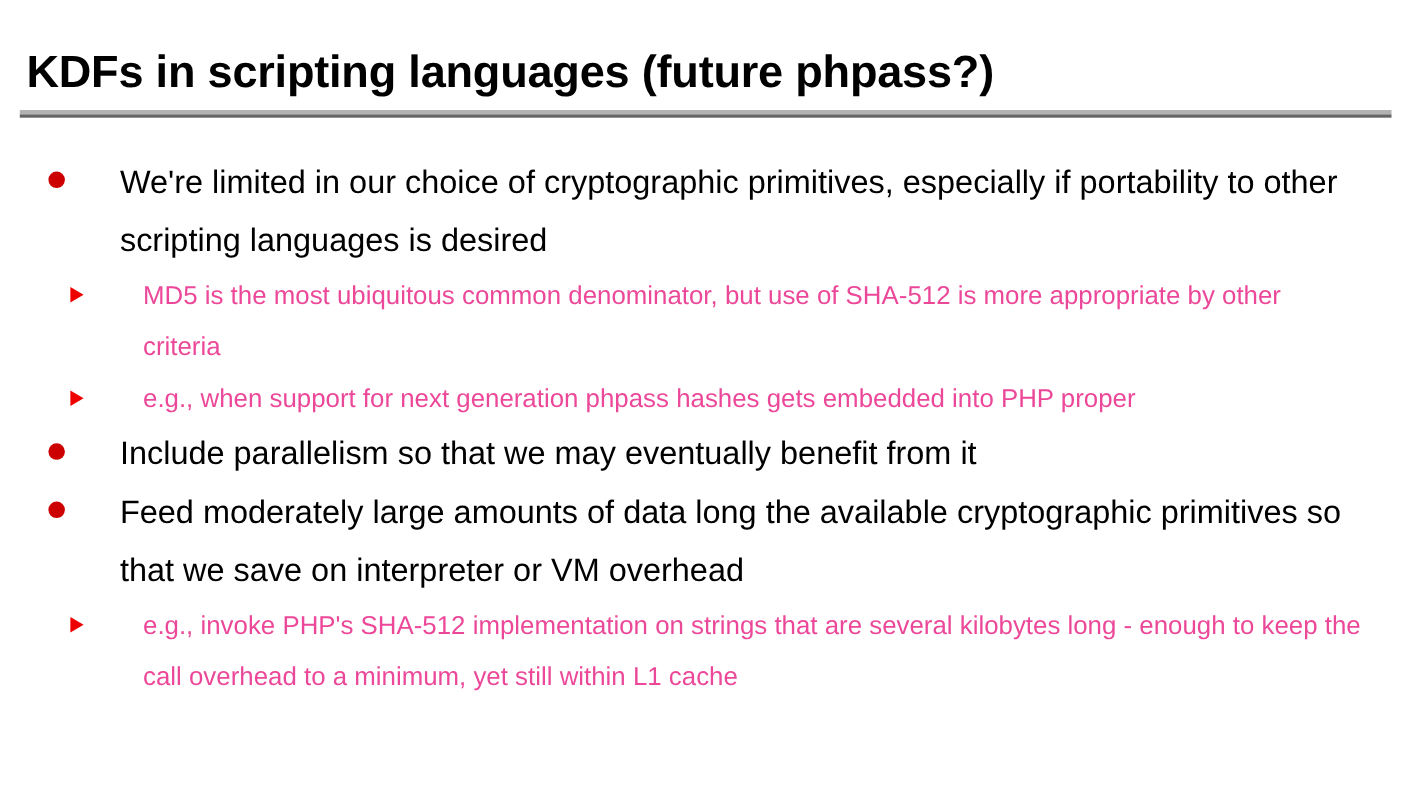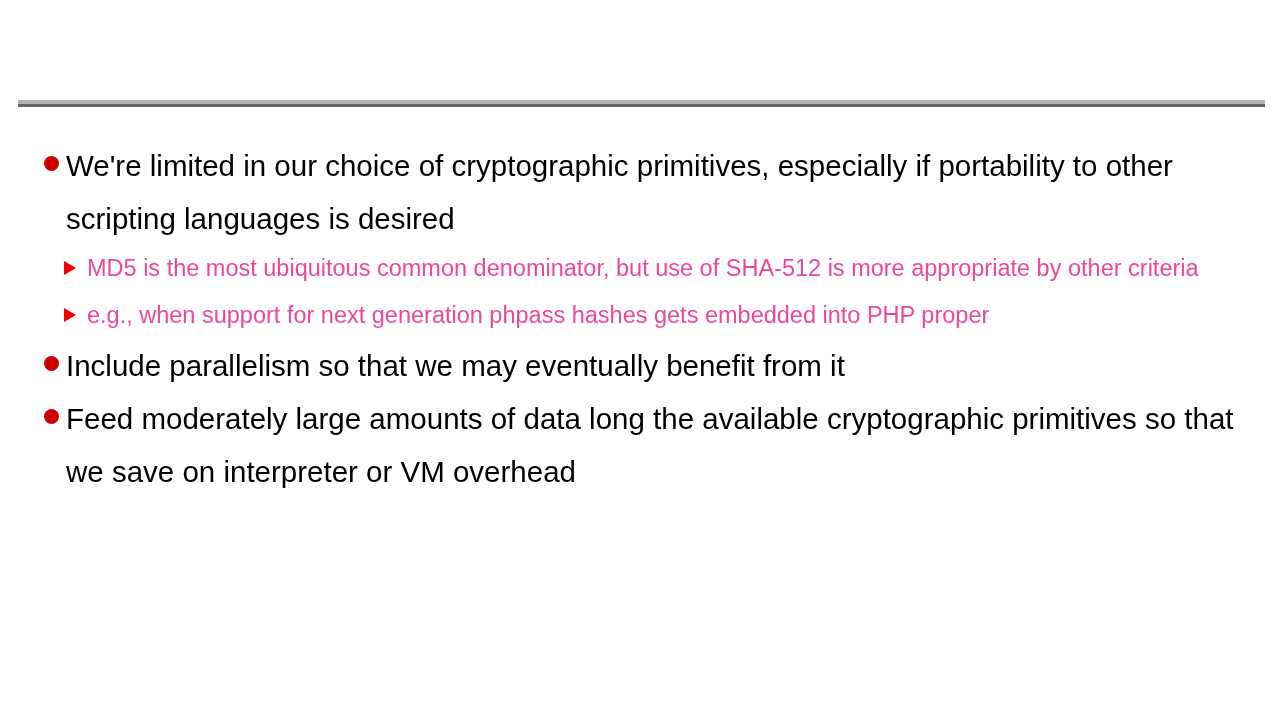--- a/index.html
+++ b/index.html
@@ -106,27 +106,29 @@
     top: 16px;
     width: 0;
     height: 0;
     border-top: 7px solid transparent;
     border-bottom: 7px solid transparent;
     border-left: 12px solid #ee0000;
   }
 
   .txt {
     display: block;
+    margin-left: 43px;
   }
 </style>
 </head>
 <body>
 
 <div class="slide">
 
+  <div class="title">KDFs in scripting languages (future phpass?)</div>
 
   <div class="title-rule">
     <div class="rule-light"></div>
     <div class="rule-dark"></div>
   </div>
 
   <div class="body">
       <div class="bullet-row lvl1">
         <span class="marker"></span>
         <span class="txt">We're limited in our choice of cryptographic primitives, especially if portability to other scripting languages is desired</span>
@@ -140,15 +142,19 @@
         <span class="txt">e.g., when support for next generation phpass hashes gets embedded into PHP proper</span>
       </div>
       <div class="bullet-row lvl1">
         <span class="marker"></span>
         <span class="txt">Include parallelism so that we may eventually benefit from it</span>
       </div>
       <div class="bullet-row lvl1">
         <span class="marker"></span>
         <span class="txt">Feed moderately large amounts of data long the available cryptographic primitives so that we save on interpreter or VM overhead</span>
       </div>
+      <div class="bullet-row lvl2">
+        <span class="marker"></span>
+        <span class="txt">e.g., invoke PHP's SHA-512 implementation on strings that are several kilobytes long - enough to keep the call overhead to a minimum, yet still within L1 cache</span>
+      </div>
     </div>
 
 </div>
 
 </body></html>

